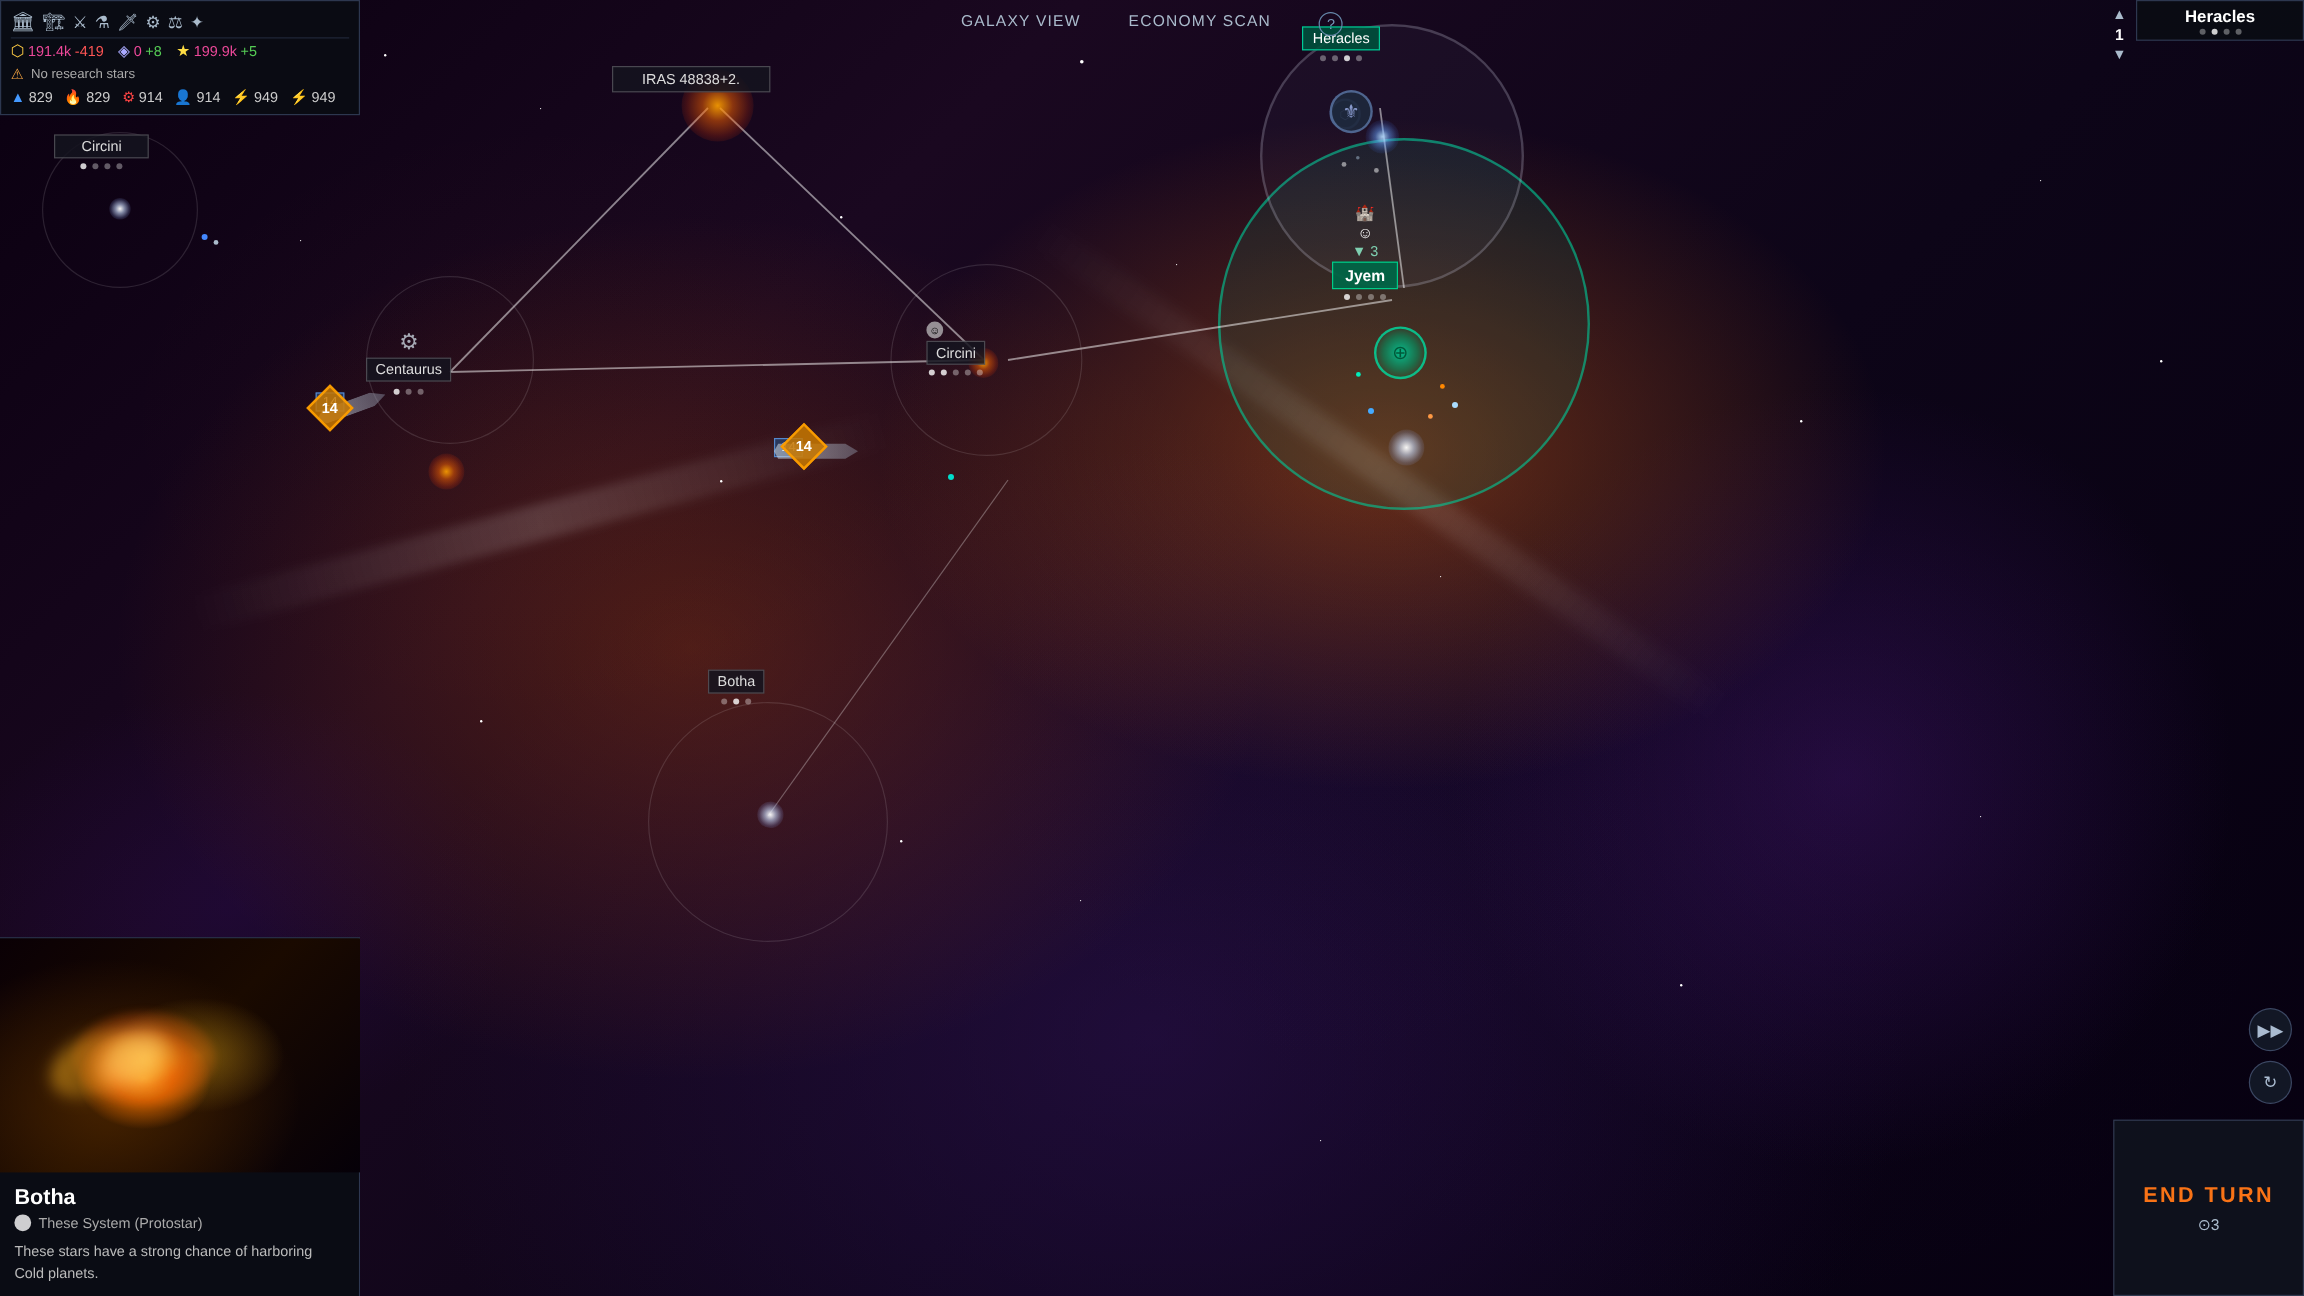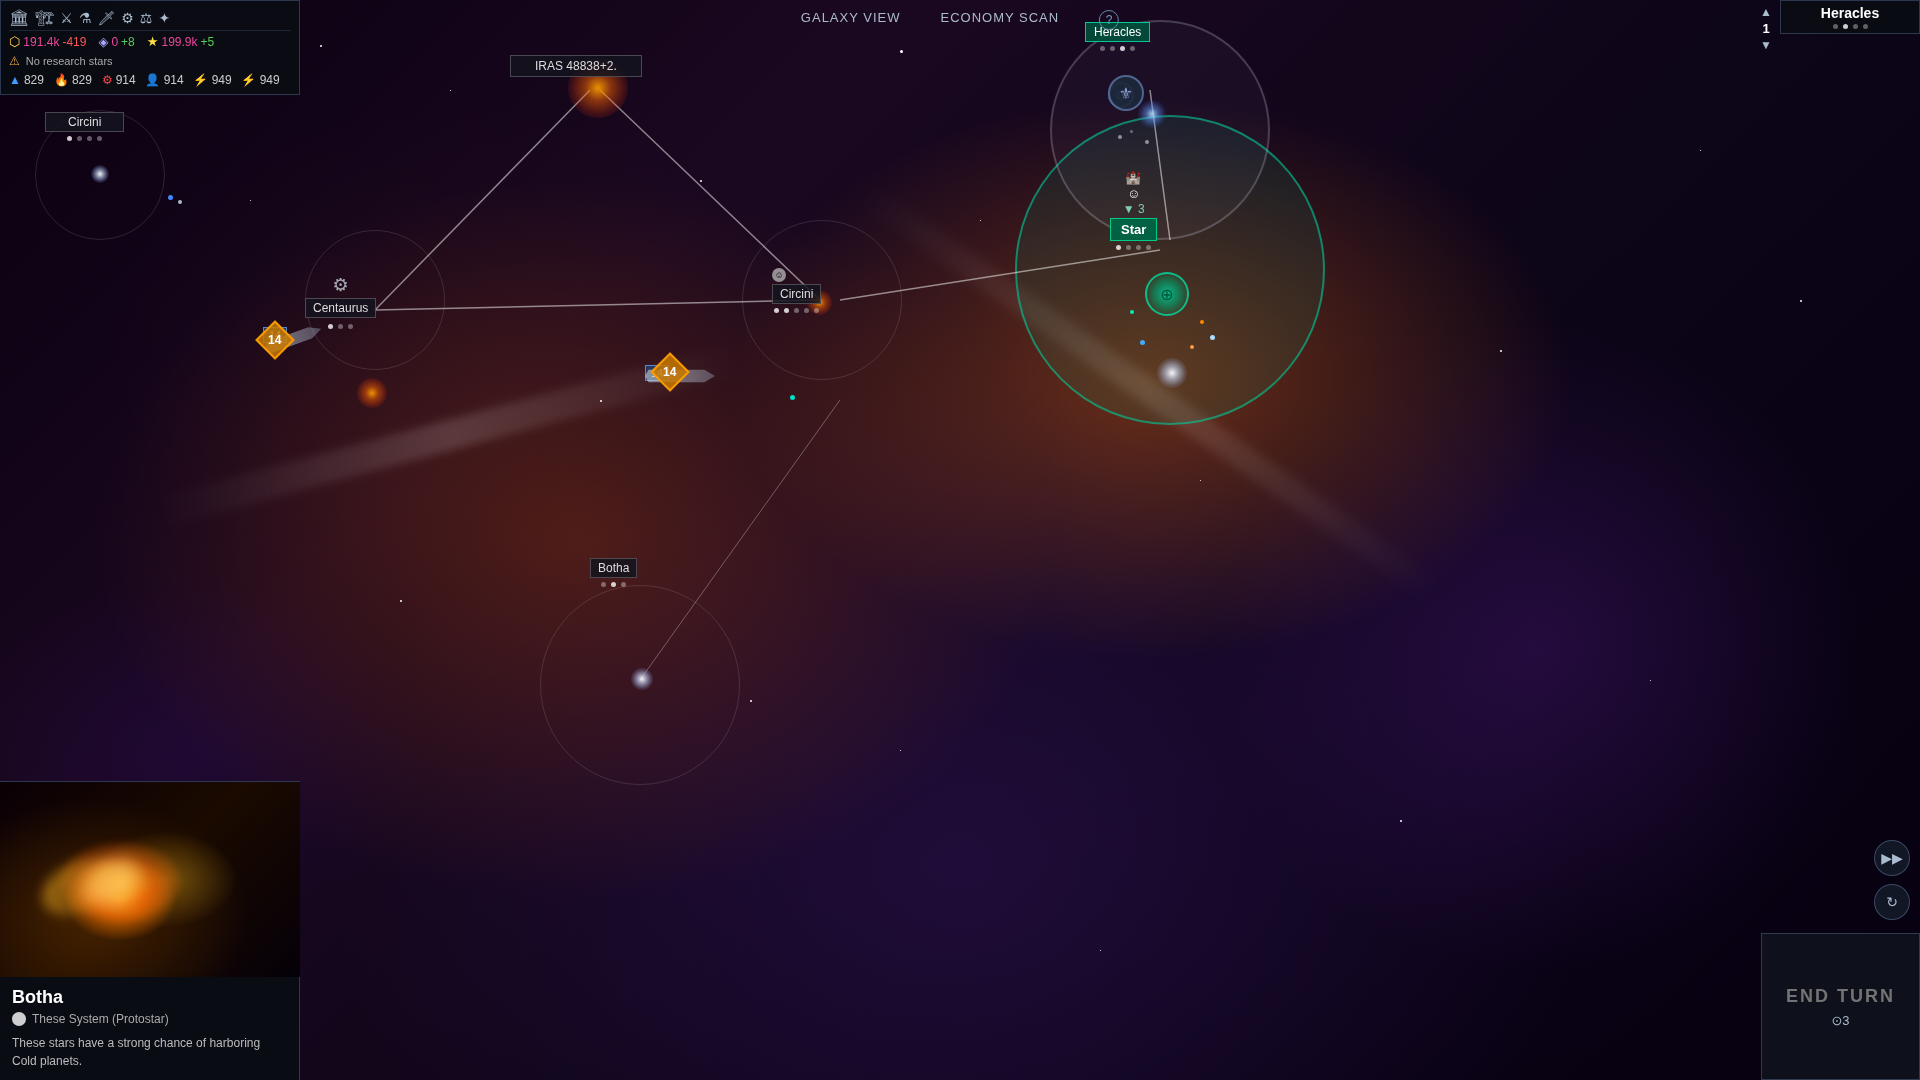--- a/index.html
+++ b/index.html
@@ -207,21 +207,21 @@
       background: rgba(15,18,30,0.95);
       border: 1px solid rgba(100,120,160,0.4);
       display: flex;
       flex-direction: column;
       align-items: center;
       justify-content: center;
       cursor: pointer;
     }
 
     .end-turn-text {
-      color: #737373;
+      color: #f97316;
       font-size: 18px;
       font-weight: bold;
       letter-spacing: 2px;
       text-align: center;
     }
 
     .end-turn-counter {
       color: #aabbcc;
       font-size: 13px;
       margin-top: 6px;
@@ -573,21 +573,21 @@
 </div>
 
 <div style="position:absolute;top:170px;left:1110px;z-index:10;">
 
   <div style="font-size:13px;color:#fff;text-align:center;margin-bottom:1px;">🏰</div>
 
   <div style="font-size:13px;color:#fff;text-align:center;margin-bottom:1px;">☺</div>
 
   <div style="color:#7ecfb0;font-size:12px;text-align:center;margin-bottom:2px;">▼ 3</div>
   <div class="star-label jyem-label" style="font-size:13px;padding:3px 10px;">
-    <span>Star</span>
+    <span>Jyem</span>
   </div>
   <div class="dots-row">
     <div class="dot-sm lit"></div>
     <div class="dot-sm"></div>
     <div class="dot-sm"></div>
     <div class="dot-sm"></div>
   </div>
 </div>
 
 <div style="position:absolute;top:272px;left:1145px;width:44px;height:44px;

